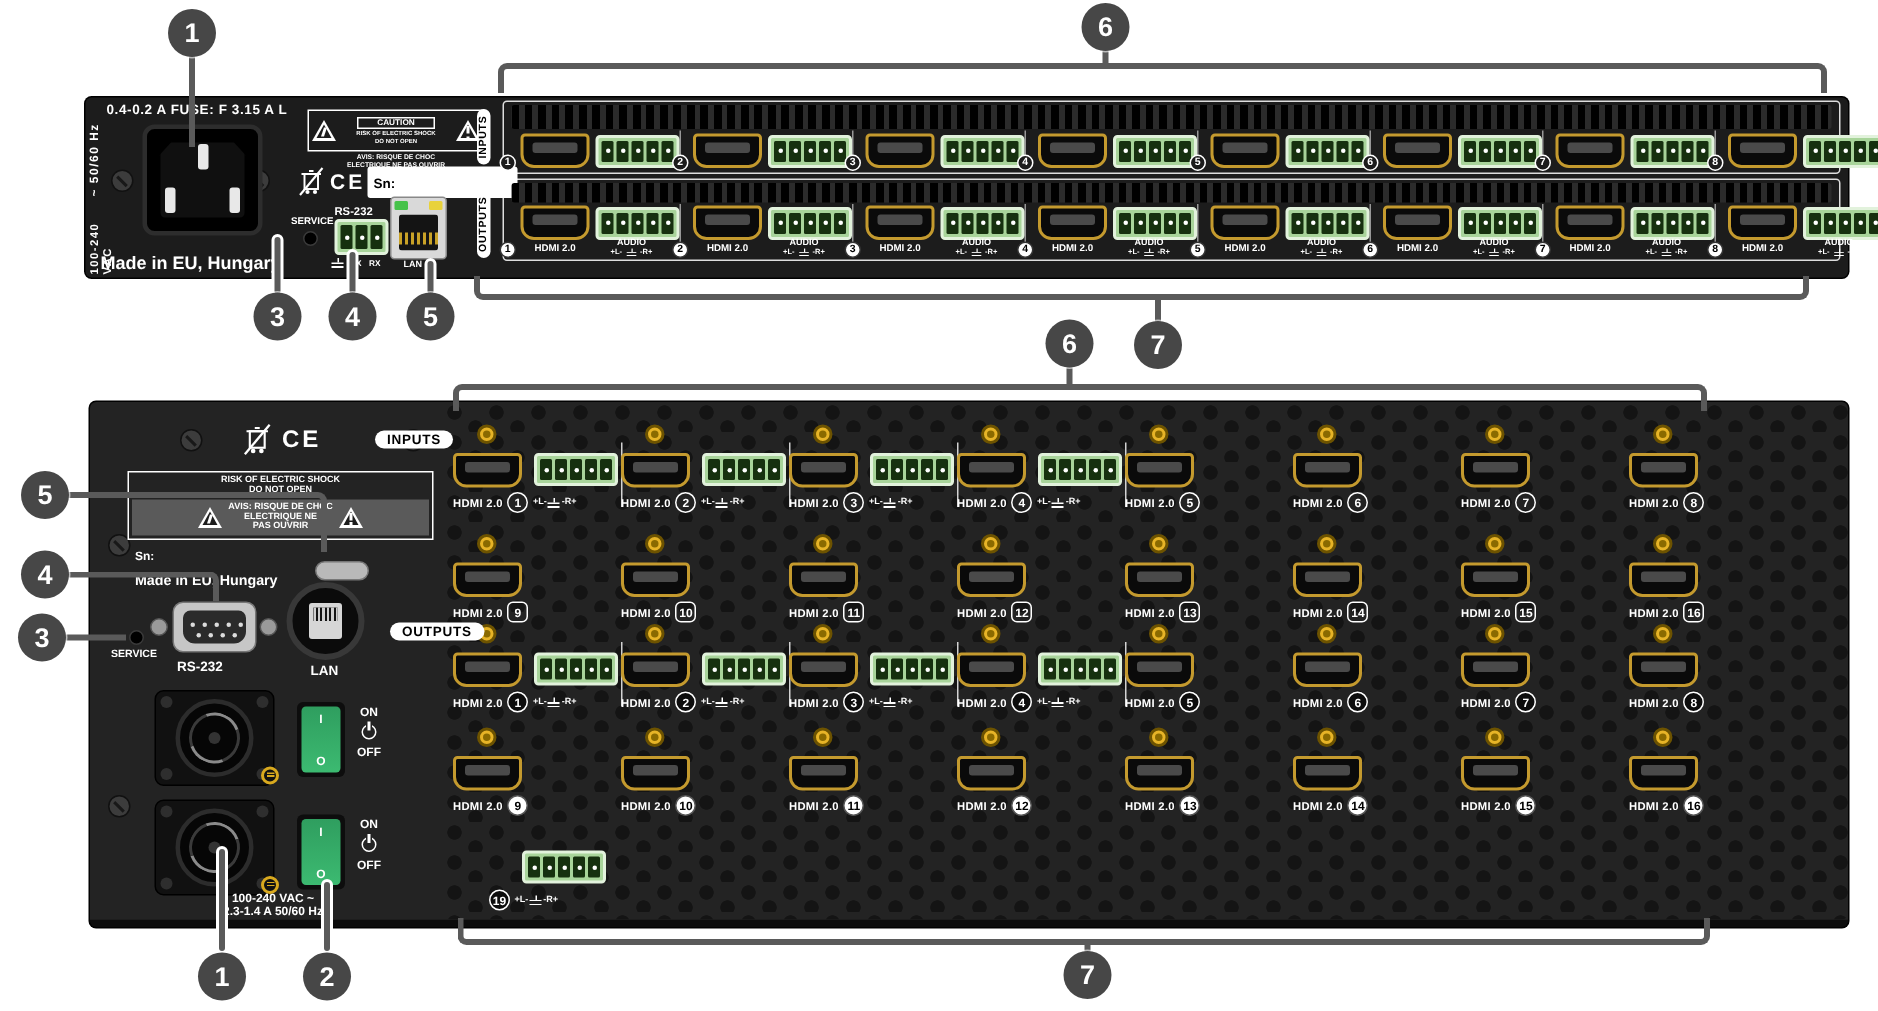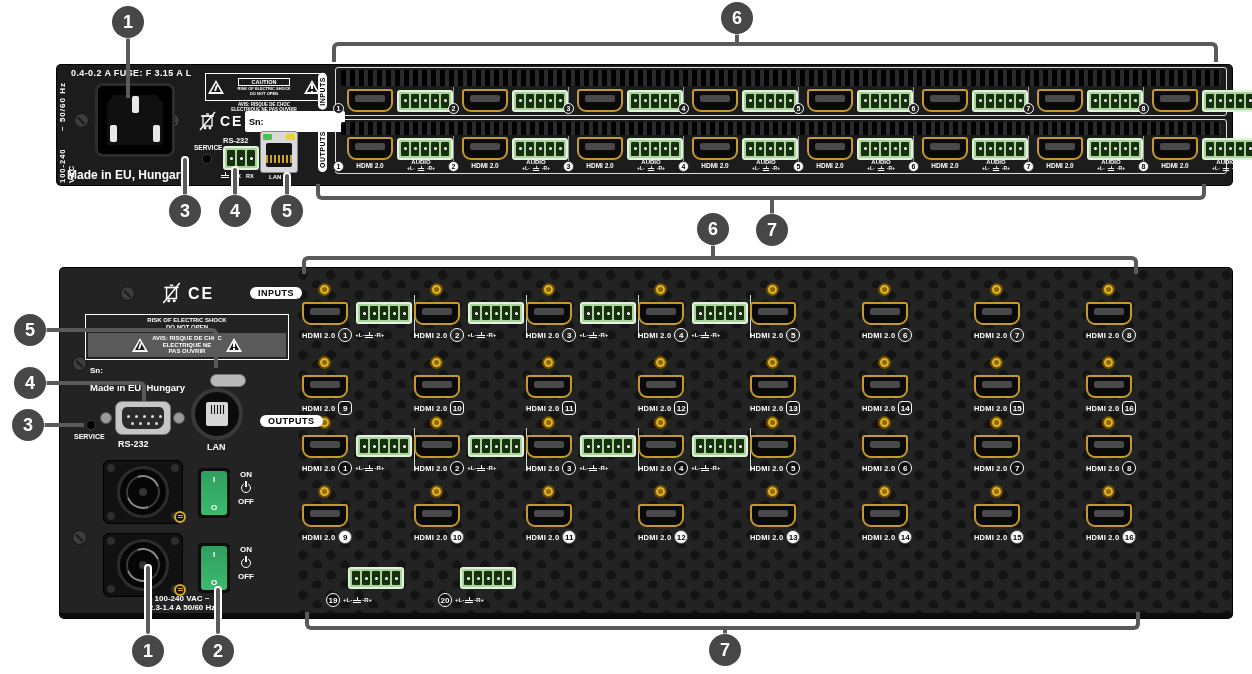--- a/index.html
+++ b/index.html
@@ -1040,39 +1040,20 @@
             </div>
             <div class="bd-label">
               <span class="badge b-fd">19</span>
               <span class="pinmarks">
                 <b>+L-</b>
                 <span class="gnd"></span>
                 <b>-R+</b>
               </span>
             </div>
           </div>
-          <div class="bd-cell audio-cell">
-            <div class="bd-conn">
-              <span class="term">
-                <i class="pin"></i>
-                <i class="pin"></i>
-                <i class="pin"></i>
-                <i class="pin"></i>
-                <i class="pin"></i>
-              </span>
-            </div>
-            <div class="bd-label">
-              <span class="badge b-fd">20</span>
-              <span class="pinmarks">
-                <b>+L-</b>
-                <span class="gnd"></span>
-                <b>-R+</b>
-              </span>
-            </div>
-          </div>
         </div>
       </div>
   </div>
 
   <div class="stem" style="left:126px;top:36px;height:62px;"></div>
   <div class="stem" style="left:735px;top:32px;height:12px;"></div>
   <div class="brk down" style="left:332px;top:42px;width:886px;height:20px;"></div>
   <div class="stem cased" style="left:183px;top:158px;height:38px;"></div>
   <div class="stem cased" style="left:233px;top:168px;height:28px;"></div>
   <div class="stem cased" style="left:285px;top:174px;height:22px;"></div>

